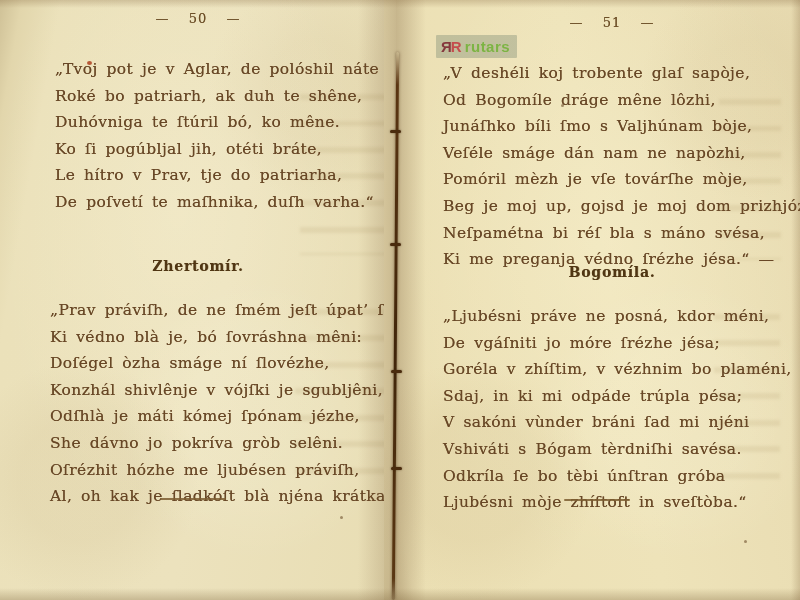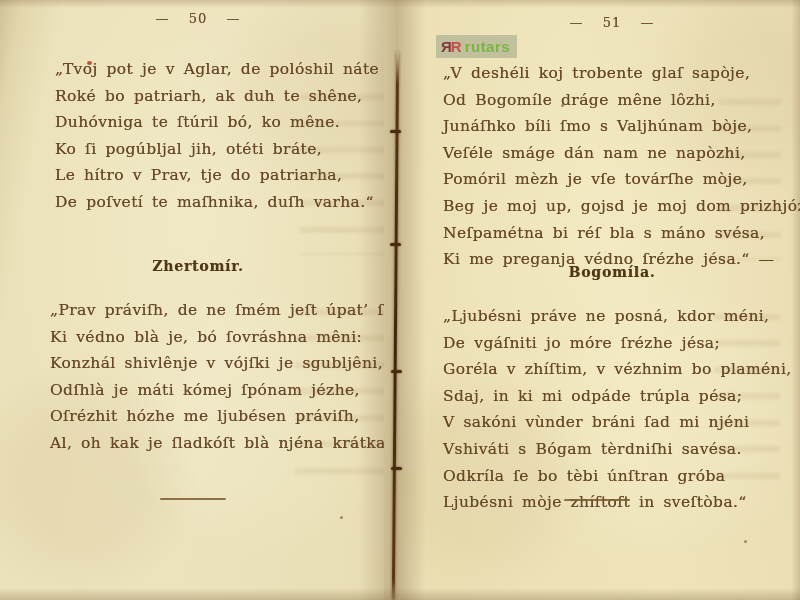--- a/index.html
+++ b/index.html
@@ -100,22 +100,24 @@
         <div class="poem-line">Ko ſi pogúbljal jih, otéti bráte,</div>
         <div class="poem-line">Le hítro v Prav, tje do patriarha,</div>
         <div class="poem-line">De poſvetí te maſhnika, duſh varha.“</div>
       </div>
 
     <div class="section-heading" style="top:258px;">Zhertomír.</div>
 
     <div class="poem" style="left:50px;top:297px;">
         <div class="poem-line">„Prav práviſh, de ne ſmém jeſt úpat’ ſrézhe,</div>
         <div class="poem-line">Ki védno blà je, bó ſovráshna mêni:</div>
+        <div class="poem-line">Doſégel òzha smáge ní ſlovézhe,</div>
         <div class="poem-line">Konzhál shivlênje v vójſki je sgubljêni,</div>
         <div class="poem-line">Odſhlà je máti kómej ſpónam jézhe,</div>
+        <div class="poem-line">She dávno jo pokríva gròb selêni.</div>
         <div class="poem-line">Oſrézhit hózhe me ljubésen práviſh,</div>
         <div class="poem-line">Al, oh kak je ſladkóſt blà njéna krátka!“</div>
       </div>
 
     <div class="divider" style="left:160px;top:498px;"></div>
   </div>
 
   <div class="page page-right">
     <div class="mottle"></div>
 

